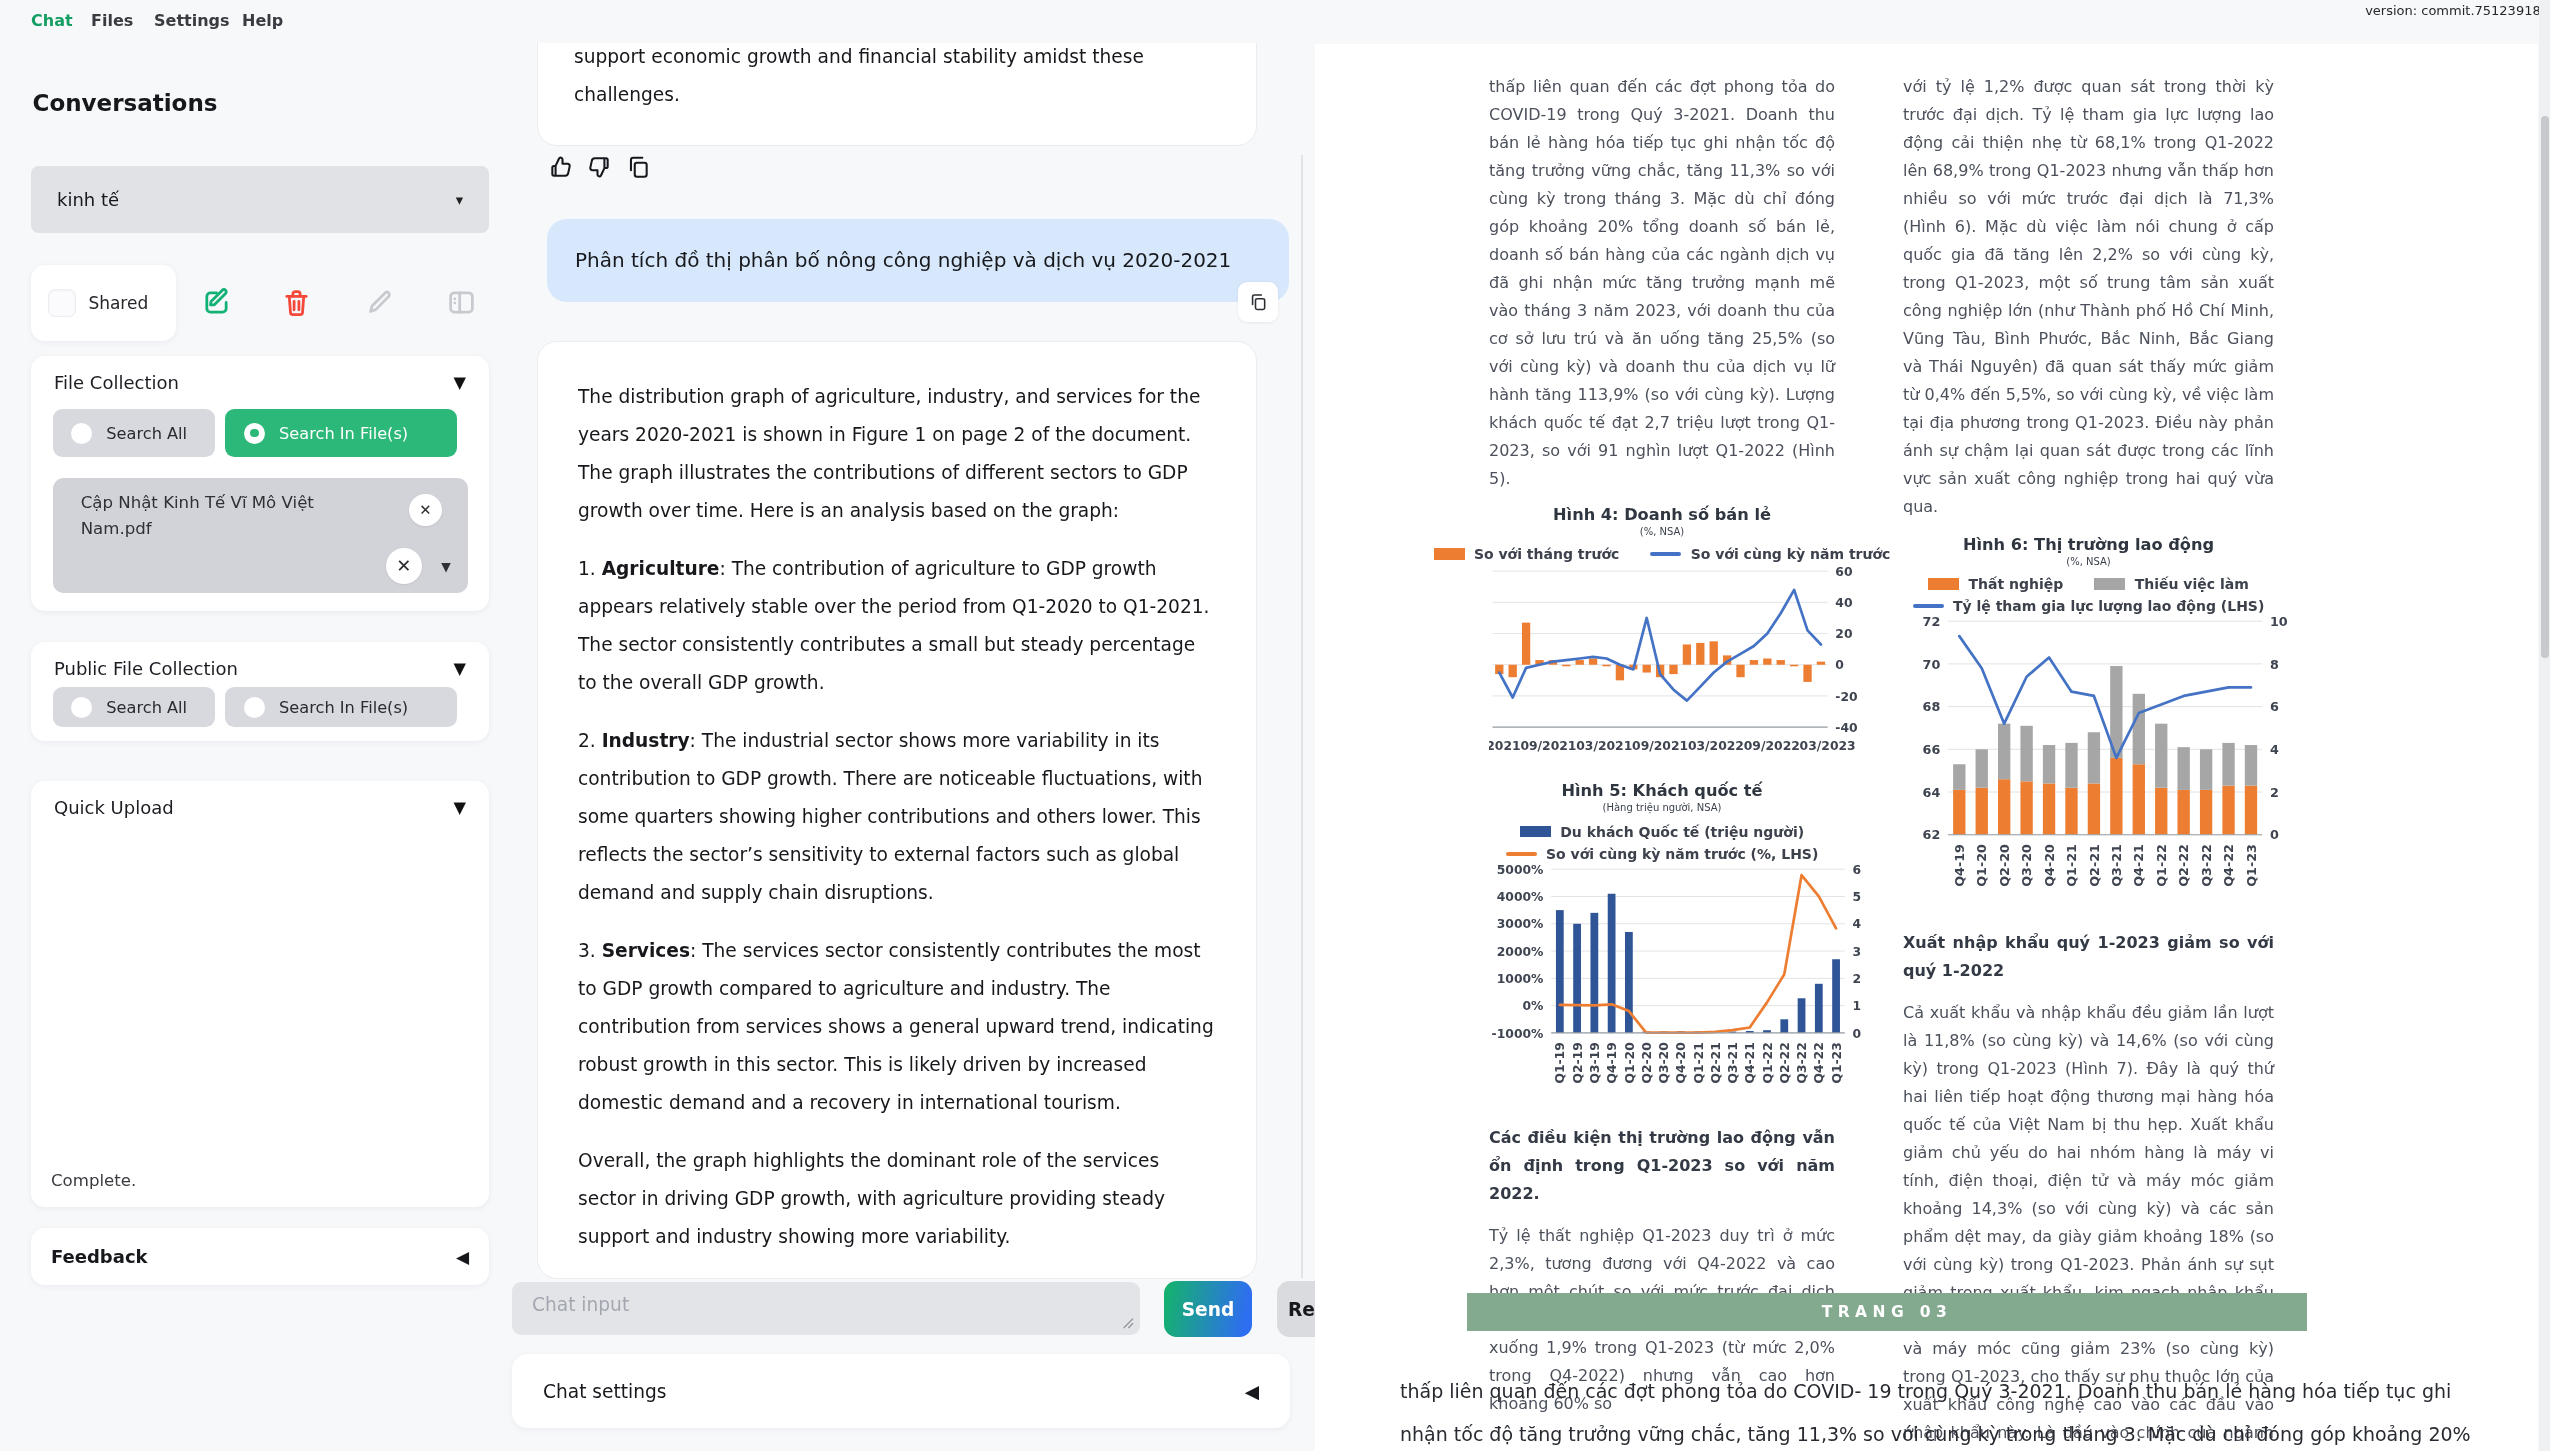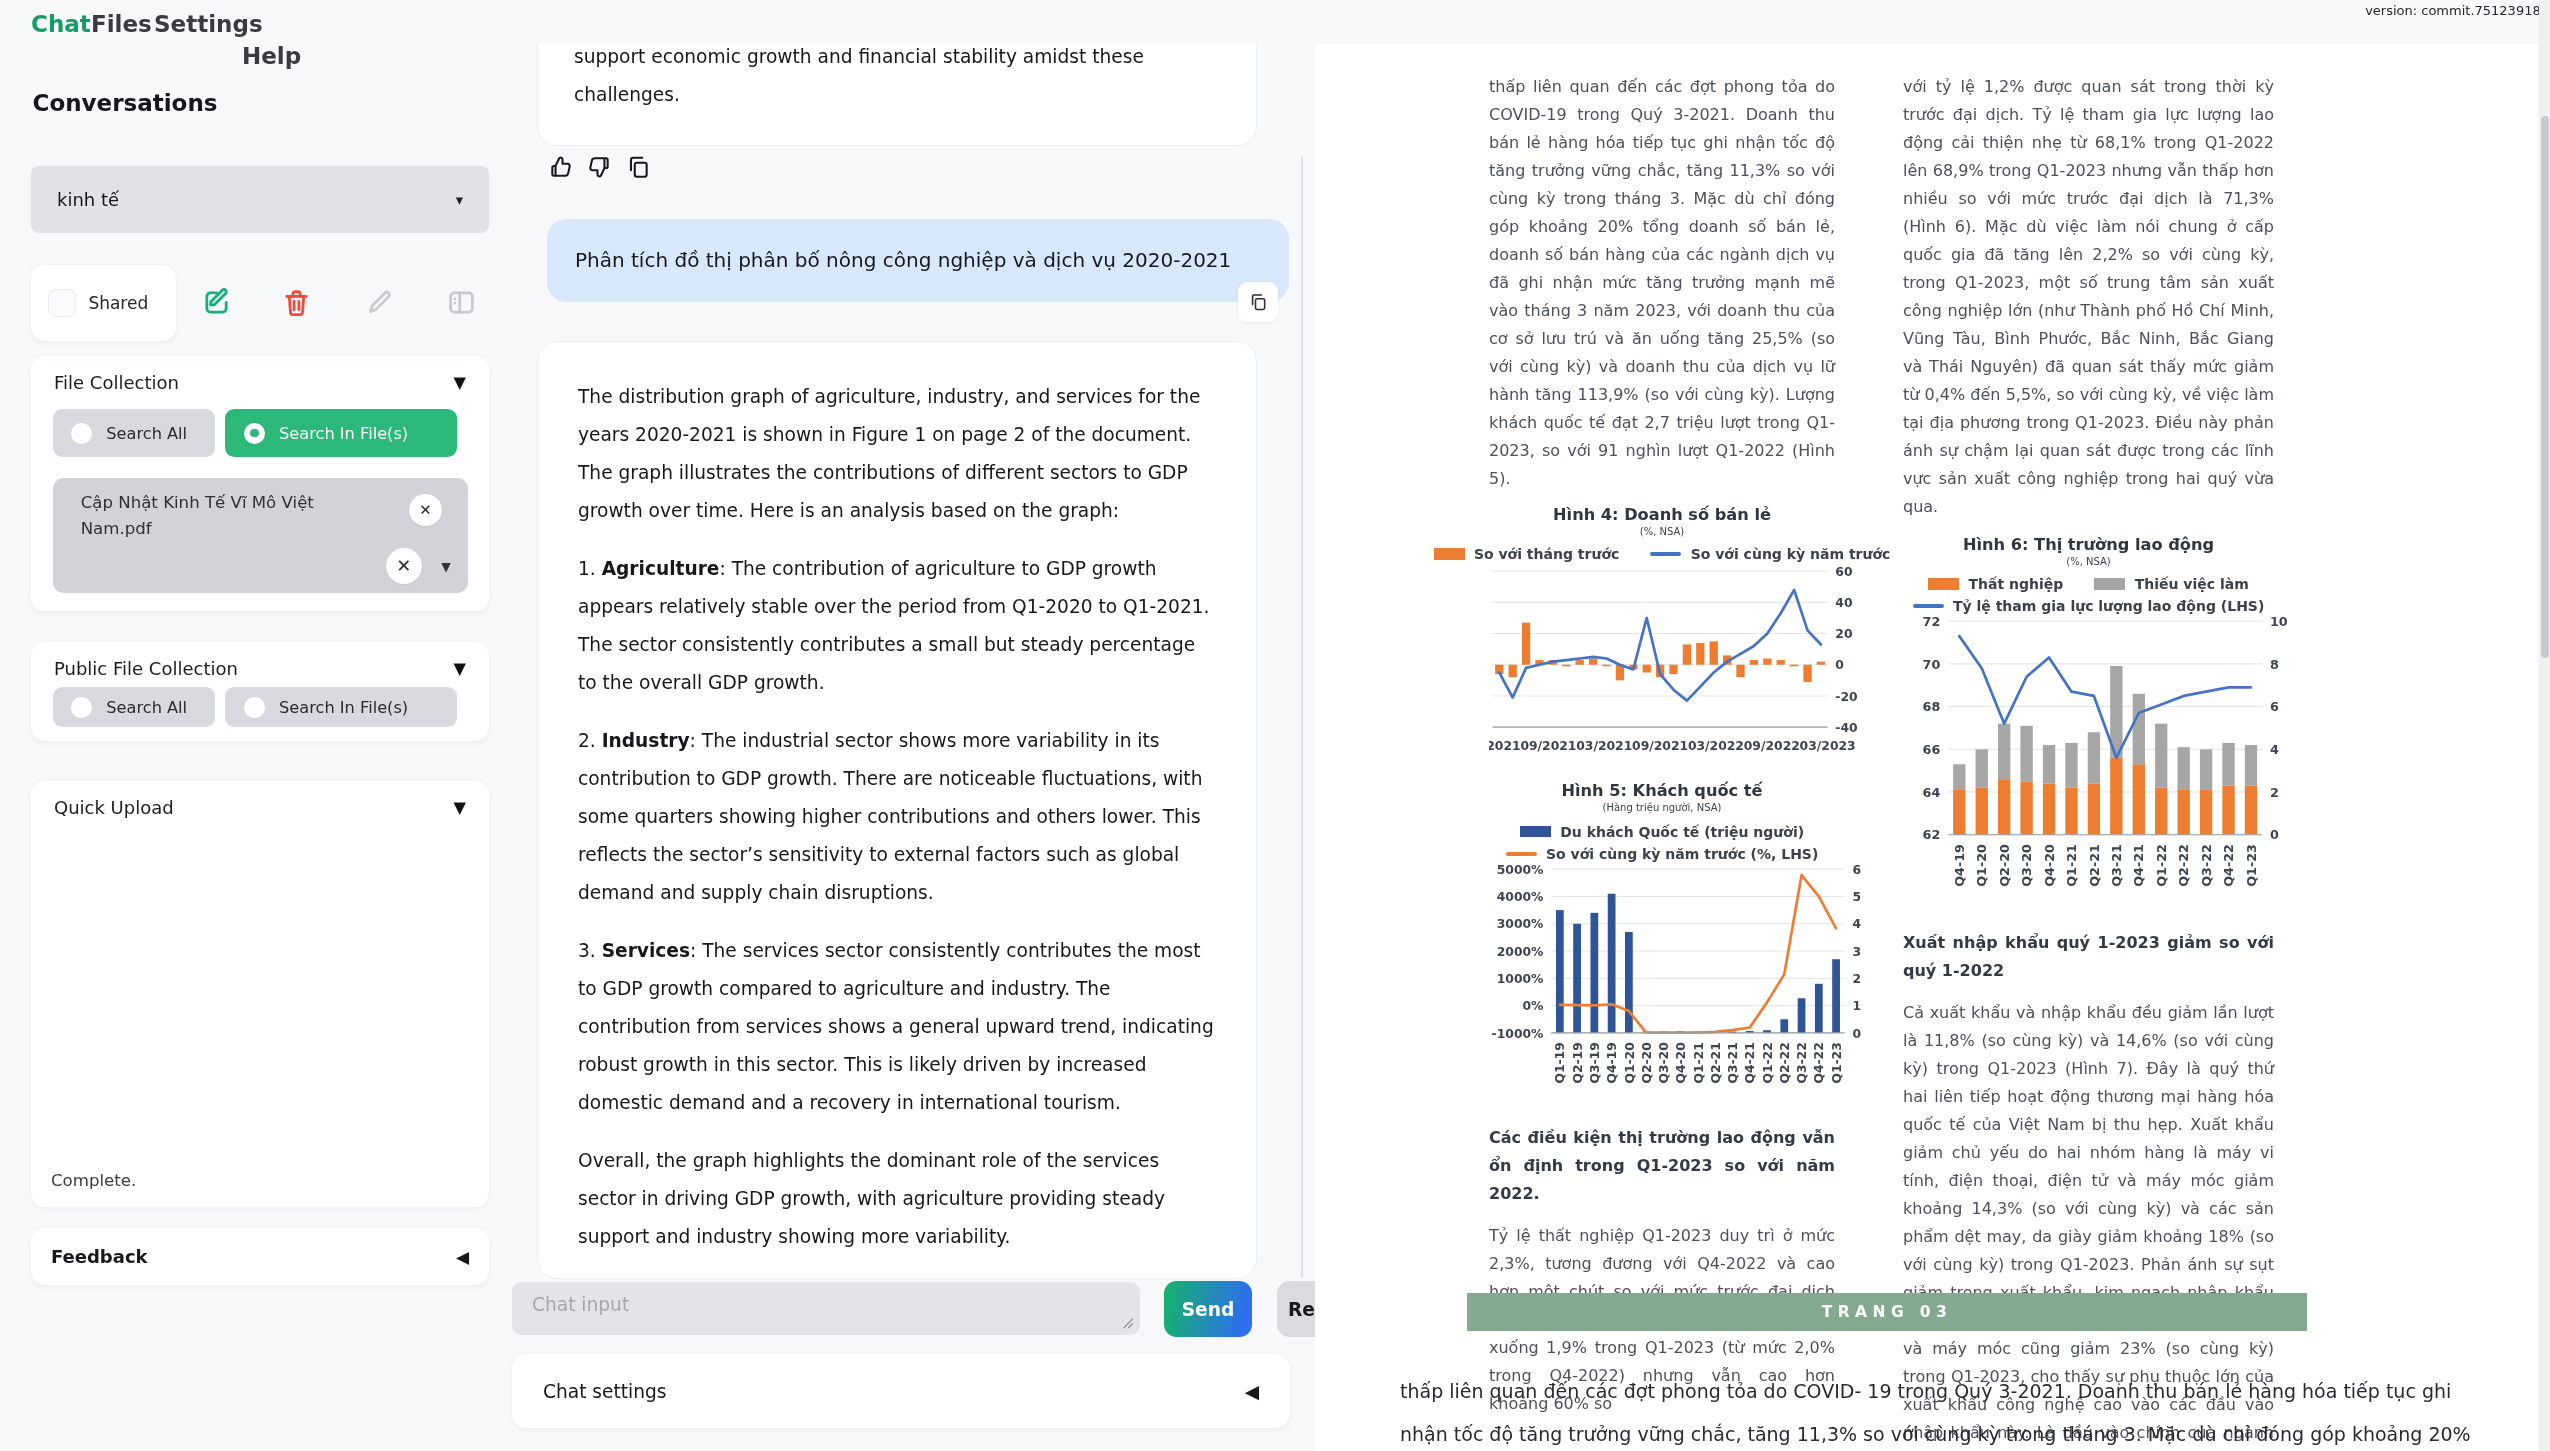--- a/index.html
+++ b/index.html
@@ -2,23 +2,23 @@
 <html style="font-size:12.4px"><head>
 <meta charset="utf-8">
 <style>
   * { margin:0; padding:0; box-sizing:border-box; }
   html,body { width:2550px; height:1452px; overflow:hidden; }
   body { font-family:"DejaVu Sans", sans-serif; background:#f7f8fa; color:#17181c; }
   #app { position:relative; width:2550px; height:1452px; overflow:hidden; }
   .abs { position:absolute; }
 
   
-  .nav-item { position:absolute; top:10.8px; font-size:23px; font-weight:600; color:#3a3b41; cursor:pointer; }
+  .nav-item { position:absolute; top:10.8px; font-size:16px; font-weight:600; color:#3a3b41; cursor:pointer; }
   #nav-chat { left:31px; color:#149e63; font-weight:700; }
-  #nav-files { left:91px; } #nav-settings { left:154px; } #nav-help { left:242px;margin-top:32px; }
+  #nav-files { left:91px; } #nav-settings { left:154px; } #nav-help { left:242px; }
   #version { position:absolute; right:9.3px; top:3.1px; font-size:13px; color:#26272b; }
 
   
   #sb-title { left:32.5px; top:90px; font-size:23px; font-weight:700; }
   .card { background:#fff; border-radius:14px; box-shadow:0 1.5px 6.2px rgba(20,20,40,.05); }
   #conv-select { left:31px; top:166px; width:458px; height:67px; background:#e1e2e6; border-radius:7.7px;
      display:flex; align-items:center; padding:0 26px; font-size:18px; cursor:pointer; }
   #conv-select .caret { margin-left:auto; font-size:14.7px; color:#222; }
   #shared-card { left:31px; top:265px; width:145px; height:76px; display:flex; align-items:center; padding-left:17px; }
   #shared-checkbox { width:28px; height:28px; border:1.5px solid #ededf1; border-radius:7px; background:#fbfbfd;

